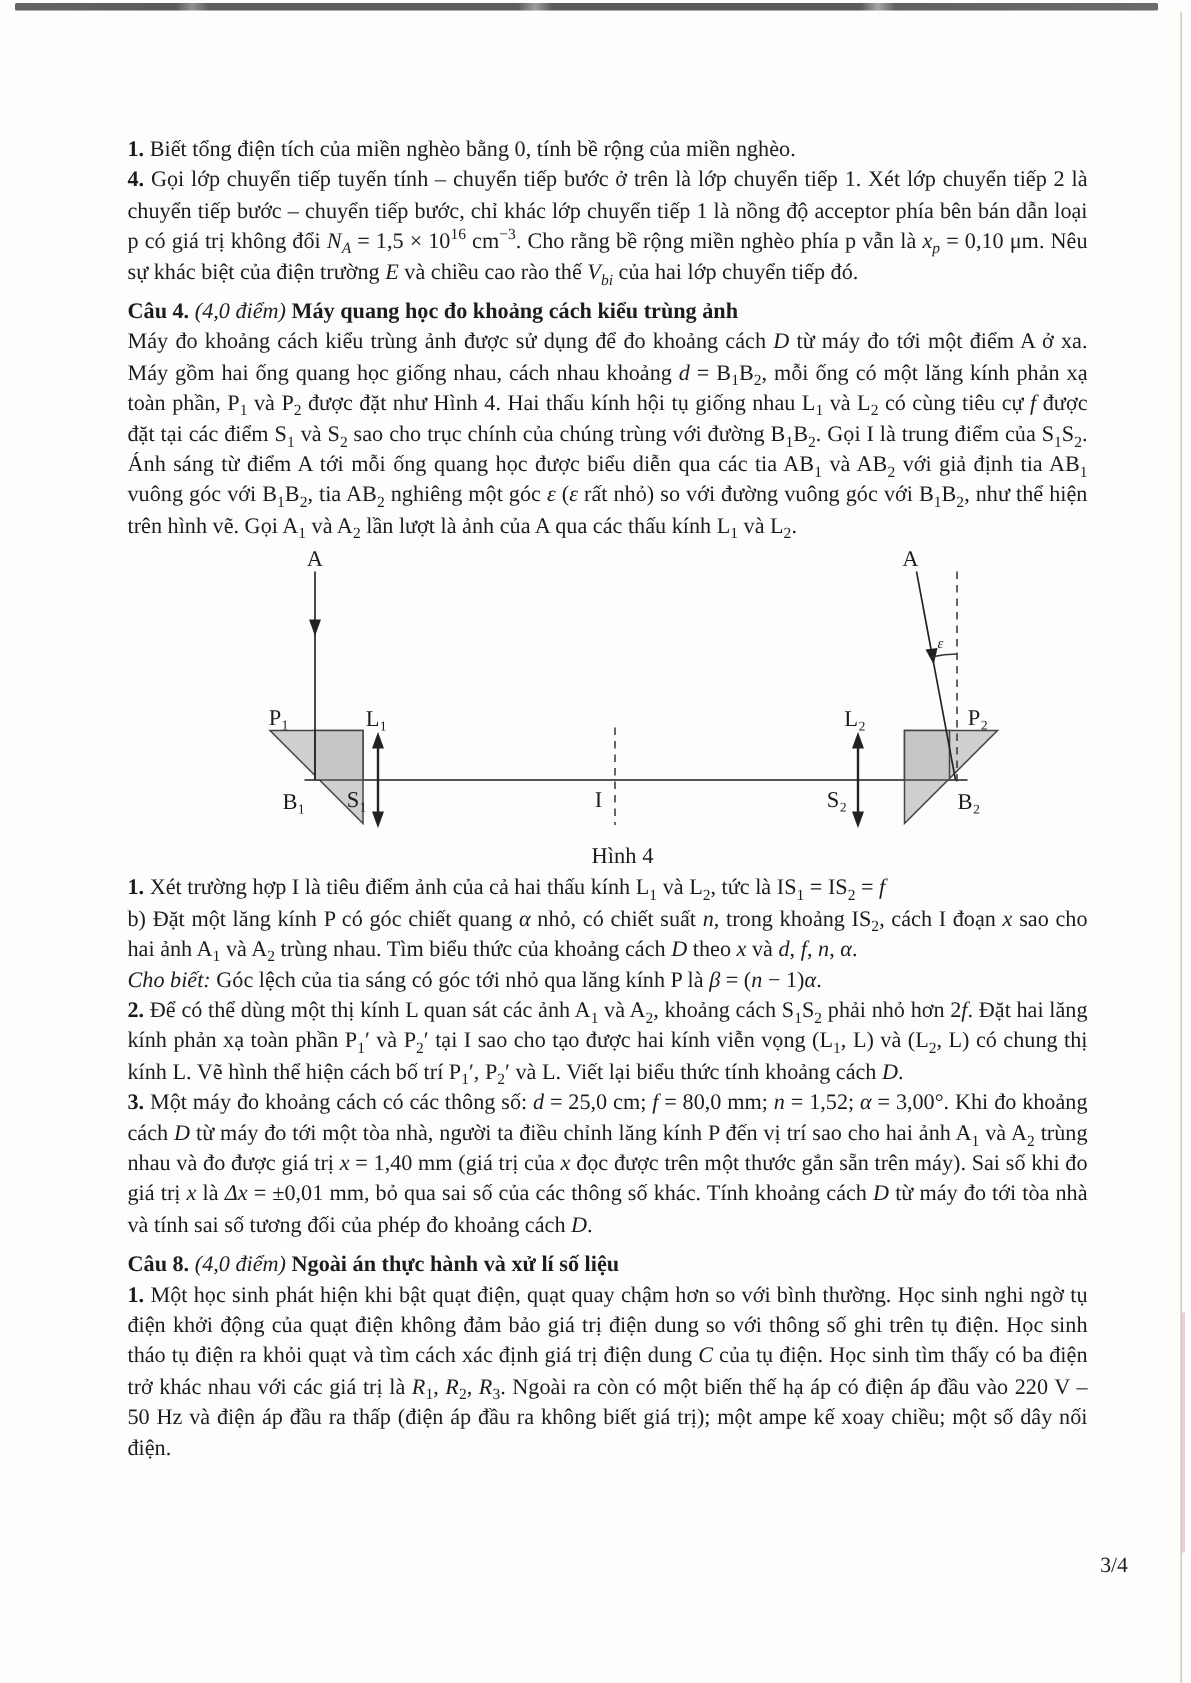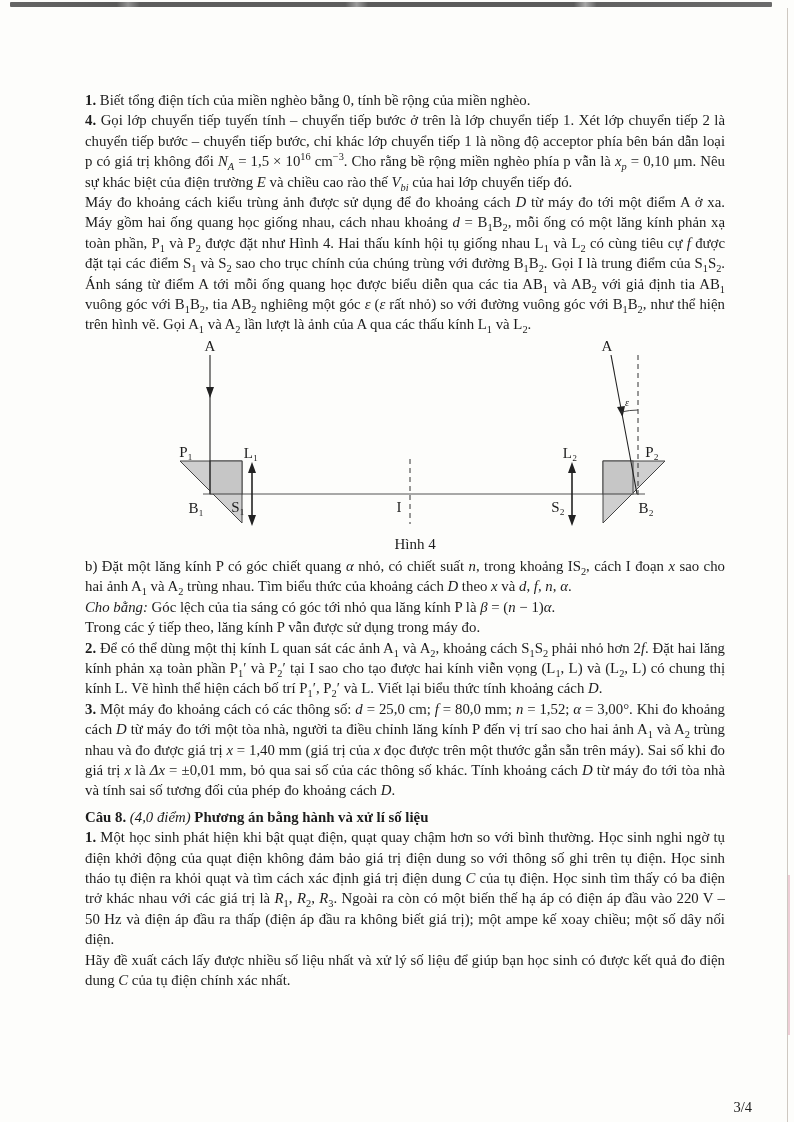--- a/index.html
+++ b/index.html
@@ -22,21 +22,21 @@
   }
   .content p{margin:0;}
   p.heading{margin-top:6px;}
   sub,sup{font-size:0.7em;line-height:0;}
   figure.fig{margin:4px 0 2px 0;padding:0;}
   .fig svg{display:block;}
   .fig text{font-family:"Liberation Serif","DejaVu Serif",serif;font-size:15px;fill:#1c1c1c;}
   .fig text.small{font-size:10px;font-style:italic;}
   .page-number{
     position:absolute;
-    right:42px;top:1099px;
+    right:42px;top:1036px;
     font-size:14.5px;
   }
   
   .scan-top{
     position:absolute;left:10px;right:22px;top:2px;height:5px;
     background:linear-gradient(90deg,#4a4a4a 0%,#3d3d3d 14%,#7d7d7d 15.5%,#414141 17%,#414141 44%,#8a8a8a 45.5%,#3f3f3f 47%,#3f3f3f 74%,#979797 75.5%,#454545 77%,#515151 100%);
     opacity:.85;border-radius:1px;
   }
   .scan-right{
     position:absolute;right:6px;top:8px;bottom:0;width:1.5px;
@@ -52,20 +52,21 @@
 
 <div class="page">
   <div class="scan-top"></div>
   <div class="scan-right"></div>
   <div class="scan-right-pink"></div>
 
   <div class="content">
     <p><b>1.</b> Biết tổng điện tích của miền nghèo bằng 0, tính bề rộng của miền nghèo.</p>
     <p><b>4.</b> Gọi lớp chuyển tiếp tuyến tính – chuyển tiếp bước ở trên là lớp chuyển tiếp 1. Xét lớp chuyển tiếp 2 là chuyển tiếp bước – chuyển tiếp bước, chỉ khác lớp chuyển tiếp 1 là nồng độ acceptor phía bên bán dẫn loại p có giá trị không đổi <i>N<sub>A</sub></i> = 1,5 × 10<sup>16</sup> cm<sup>−3</sup>. Cho rằng bề rộng miền nghèo phía p vẫn là <i>x<sub>p</sub></i> = 0,10 μm. Nêu sự khác biệt của điện trường <i>E</i> và chiều cao rào thế <i>V<sub>bi</sub></i> của hai lớp chuyển tiếp đó.</p>
 
+    <p class="heading"><b>Câu 4.</b> <i>(4,0 điểm)</i> <b>Máy quang học đo khoảng cách kiểu trùng ảnh</b></p>
     <p>Máy đo khoảng cách kiểu trùng ảnh được sử dụng để đo khoảng cách <i>D</i> từ máy đo tới một điểm A ở xa. Máy gồm hai ống quang học giống nhau, cách nhau khoảng <i>d</i> = B<sub>1</sub>B<sub>2</sub>, mỗi ống có một lăng kính phản xạ toàn phần, P<sub>1</sub> và P<sub>2</sub> được đặt như Hình 4. Hai thấu kính hội tụ giống nhau L<sub>1</sub> và L<sub>2</sub> có cùng tiêu cự <i>f</i> được đặt tại các điểm S<sub>1</sub> và S<sub>2</sub> sao cho trục chính của chúng trùng với đường B<sub>1</sub>B<sub>2</sub>. Gọi I là trung điểm của S<sub>1</sub>S<sub>2</sub>. Ánh sáng từ điểm A tới mỗi ống quang học được biểu diễn qua các tia AB<sub>1</sub> và AB<sub>2</sub> với giả định tia AB<sub>1</sub> vuông góc với B<sub>1</sub>B<sub>2</sub>, tia AB<sub>2</sub> nghiêng một góc <i>ε</i> (<i>ε</i> rất nhỏ) so với đường vuông góc với B<sub>1</sub>B<sub>2</sub>, như thể hiện trên hình vẽ. Gọi A<sub>1</sub> và A<sub>2</sub> lần lượt là ảnh của A qua các thấu kính L<sub>1</sub> và L<sub>2</sub>.</p>
 
     <figure class="fig">
       <svg width="640" height="215" viewBox="0 0 640 215">
 
         <line x1="118" y1="155" x2="560" y2="155" stroke="#555" stroke-width="1.2"></line>
 
         <g>
           <polygon points="95,122 157,122 157,184" fill="#cfcfcf" stroke="#444" stroke-width="1"></polygon>
           <rect x="125" y="122" width="32" height="33" fill="#c6c6c6" stroke="#444" stroke-width="1"></rect>
@@ -111,25 +112,24 @@
         <path d="M536,73 A84,84 0 0 1 553,71" fill="none" stroke="#333" stroke-width="0.9"></path>
         <text x="542" y="67" class="small" text-anchor="middle">ε</text>
         <text x="522" y="12" text-anchor="middle">A</text>
         <text x="567" y="118" text-anchor="middle">P₂</text>
         <text x="561" y="174" text-anchor="middle">B₂</text>
 
         <text x="330" y="210" text-anchor="middle">Hình 4</text>
       </svg>
     </figure>
 
+    <p><b>1.</b> Xét trường hợp I là tiêu điểm ảnh của cả hai thấu kính L<sub>1</sub> và L<sub>2</sub>, tức là IS<sub>1</sub> = IS<sub>2</sub> = <i>f</i></p>
     <p>b) Đặt một lăng kính P có góc chiết quang <i>α</i> nhỏ, có chiết suất <i>n</i>, trong khoảng IS<sub>2</sub>, cách I đoạn <i>x</i> sao cho hai ảnh A<sub>1</sub> và A<sub>2</sub> trùng nhau. Tìm biểu thức của khoảng cách <i>D</i> theo <i>x</i> và <i>d</i>, <i>f</i>, <i>n</i>, <i>α</i>.</p>
-    <p><i>Cho bằng:</i> Góc lệch của tia sáng có góc tới nhỏ qua lăng kính P là <i>β</i> = (<i>n</i> − 1)<i>α</i>.</p>
-    <p>Trong các ý tiếp theo, lăng kính P vẫn được sử dụng trong máy đo.</p>
+    <p><i>Cho biết:</i> Góc lệch của tia sáng có góc tới nhỏ qua lăng kính P là <i>β</i> = (<i>n</i> − 1)<i>α</i>.</p>
     <p><b>2.</b> Để có thể dùng một thị kính L quan sát các ảnh A<sub>1</sub> và A<sub>2</sub>, khoảng cách S<sub>1</sub>S<sub>2</sub> phải nhỏ hơn 2<i>f</i>. Đặt hai lăng kính phản xạ toàn phần P<sub>1</sub>′ và P<sub>2</sub>′ tại I sao cho tạo được hai kính viễn vọng (L<sub>1</sub>, L) và (L<sub>2</sub>, L) có chung thị kính L. Vẽ hình thể hiện cách bố trí P<sub>1</sub>′, P<sub>2</sub>′ và L. Viết lại biểu thức tính khoảng cách <i>D</i>.</p>
     <p><b>3.</b> Một máy đo khoảng cách có các thông số: <i>d</i> = 25,0 cm; <i>f</i> = 80,0 mm; <i>n</i> = 1,52; <i>α</i> = 3,00°. Khi đo khoảng cách <i>D</i> từ máy đo tới một tòa nhà, người ta điều chỉnh lăng kính P đến vị trí sao cho hai ảnh A<sub>1</sub> và A<sub>2</sub> trùng nhau và đo được giá trị <i>x</i> = 1,40 mm (giá trị của <i>x</i> đọc được trên một thước gắn sẵn trên máy). Sai số khi đo giá trị <i>x</i> là <i>Δx</i> = ±0,01 mm, bỏ qua sai số của các thông số khác. Tính khoảng cách <i>D</i> từ máy đo tới tòa nhà và tính sai số tương đối của phép đo khoảng cách <i>D</i>.</p>
 
-    <p class="heading"><b>Câu 8.</b> <i>(4,0 điểm)</i> <b>Phương án bằng hành và xử lí số liệu</b></p>
+    <p class="heading"><b>Câu 8.</b> <i>(4,0 điểm)</i> <b>Ngoài án thực hành và xử lí số liệu</b></p>
     <p><b>1.</b> Một học sinh phát hiện khi bật quạt điện, quạt quay chậm hơn so với bình thường. Học sinh nghi ngờ tụ điện khởi động của quạt điện không đảm bảo giá trị điện dung so với thông số ghi trên tụ điện. Học sinh tháo tụ điện ra khỏi quạt và tìm cách xác định giá trị điện dung <i>C</i> của tụ điện. Học sinh tìm thấy có ba điện trở khác nhau với các giá trị là <i>R</i><sub>1</sub>, <i>R</i><sub>2</sub>, <i>R</i><sub>3</sub>. Ngoài ra còn có một biến thế hạ áp có điện áp đầu vào 220 V – 50 Hz và điện áp đầu ra thấp (điện áp đầu ra không biết giá trị); một ampe kế xoay chiều; một số dây nối điện.</p>
-    <p>Hãy đề xuất cách lấy được nhiều số liệu nhất và xử lý số liệu để giúp bạn học sinh có được kết quả đo điện dung <i>C</i> của tụ điện chính xác nhất.</p>
   </div>
 
   <div class="page-number">3/4</div>
 </div>
 
 </body></html>

